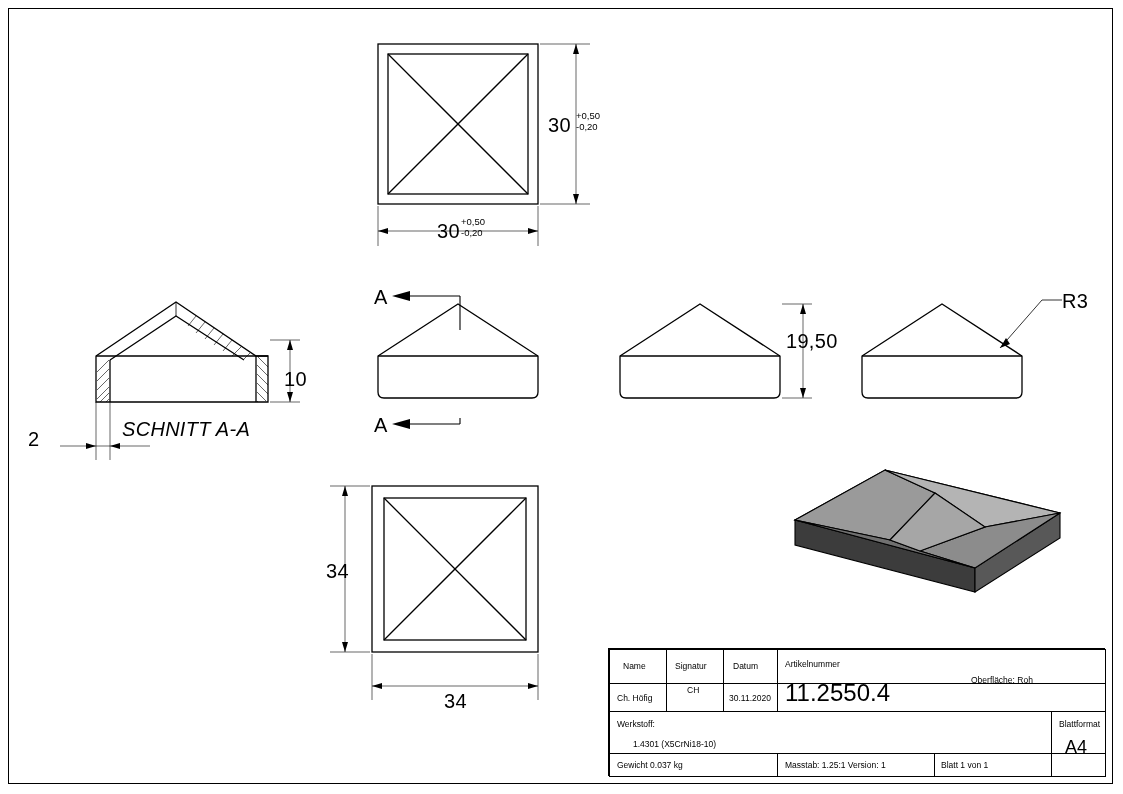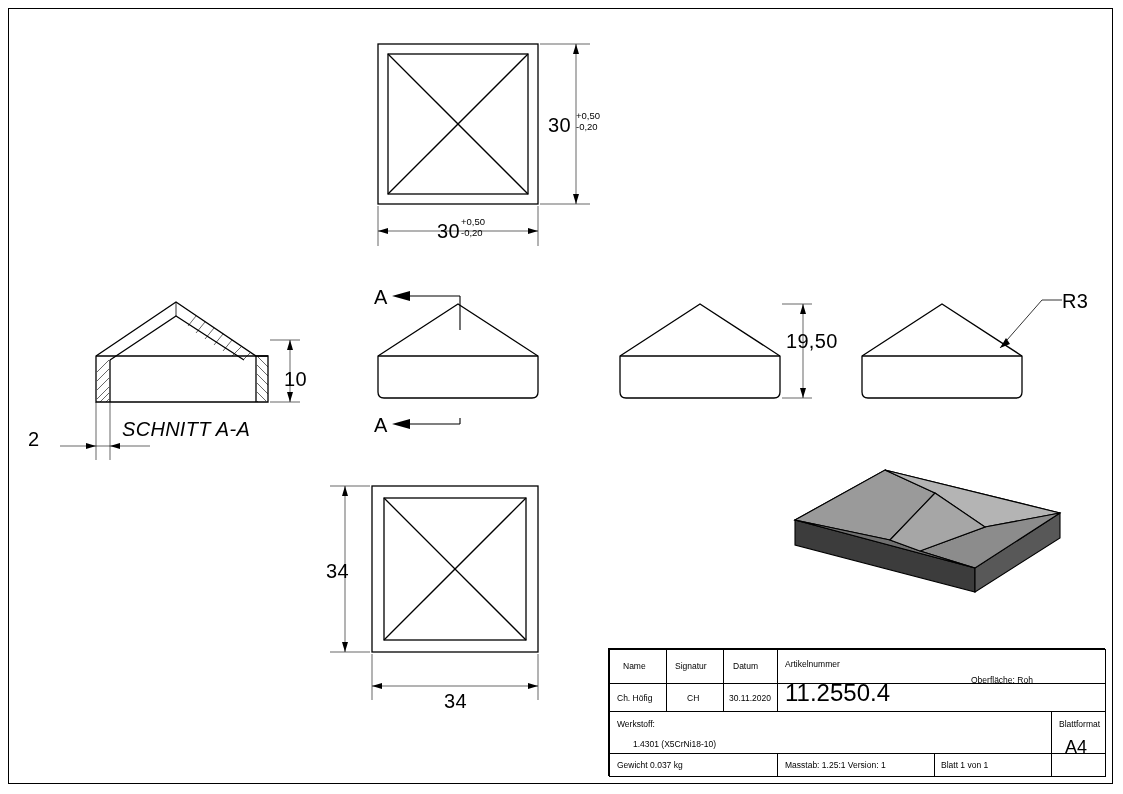--- a/index.html
+++ b/index.html
@@ -203,21 +203,21 @@
     <div class="tb-line" style="left:442px;top:62px;width:1px;height:66px;"></div>
     <div class="tb-line" style="left:496px;top:0;width:1.2px;height:128px;"></div>
 
     <div class="tbtxt" style="left:14px;top:12px;text-align:center;">Name</div>
     <div class="tbtxt" style="left:66px;top:12px;">Signatur</div>
     <div class="tbtxt" style="left:124px;top:12px;">Datum</div>
     <div class="tbtxt" style="left:176px;top:10px;">Artikelnummer</div>
     <div class="tbtxt" style="left:338px;top:26px;margin-left:24px;">Oberfläche:   Roh</div>
 
     <div class="tbtxt" style="left:8px;top:44px;">Ch. Höfig</div>
-    <div class="tbtxt" style="left:78px;top:44px;">CH</div>
+    <div class="tbtxt" style="left:78px;top:36px;">CH</div>
     <div class="tbtxt" style="left:120px;top:44px;">30.11.2020</div>
     <div class="tbtxt big" style="left:176px;top:30px;">11.2550.4</div>
 
     <div class="tbtxt" style="left:8px;top:70px;">Werkstoff:</div>
     <div class="tbtxt" style="left:24px;top:90px;">1.4301 (X5CrNi18-10)</div>
     <div class="tbtxt" style="left:450px;top:70px;">Blattformat</div>
     <div class="tbtxt mid" style="left:456px;top:88px;">A4</div>
 
     <div class="tbtxt" style="left:8px;top:111px;">Gewicht 0.037 kg</div>
     <div class="tbtxt" style="left:176px;top:111px;">Masstab: 1.25:1    Version: 1</div>

